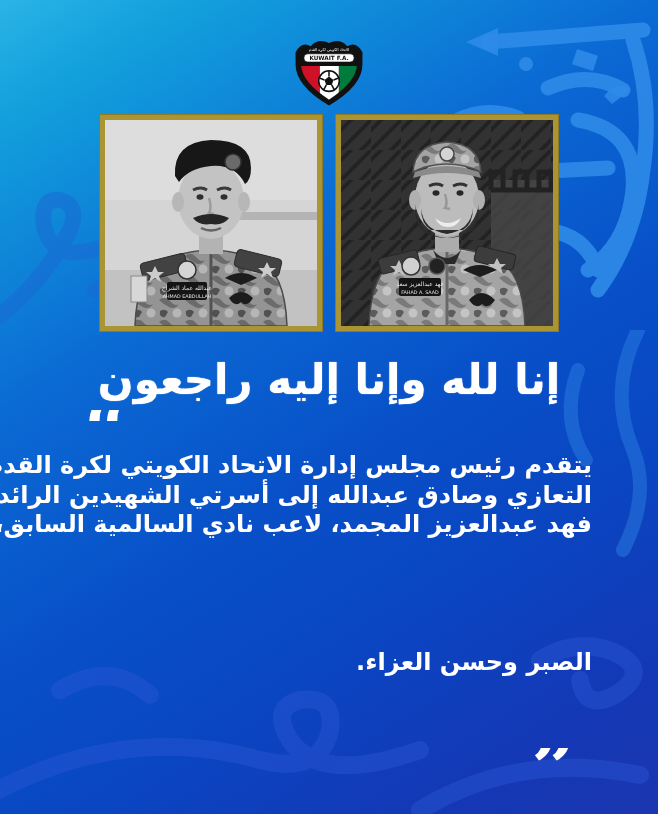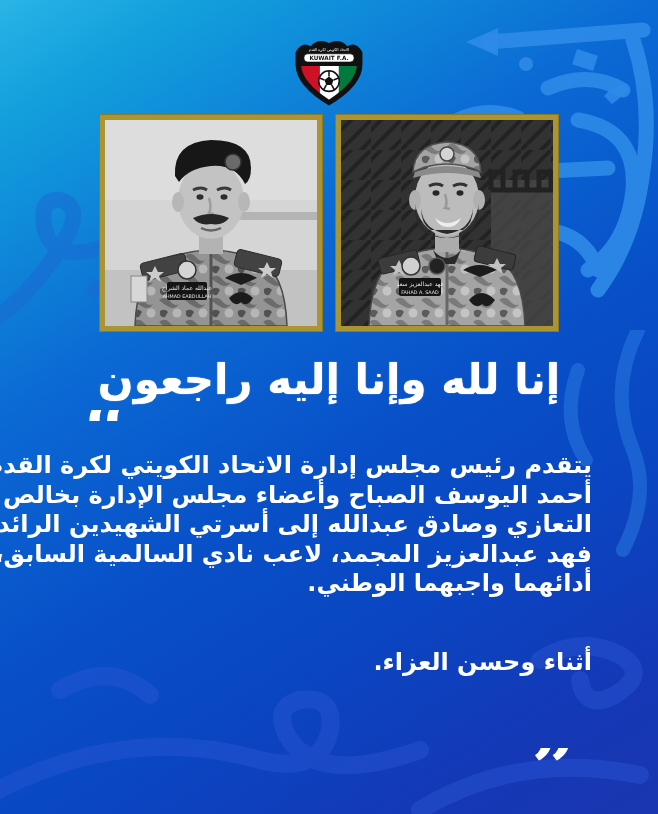--- a/index.html
+++ b/index.html
@@ -229,25 +229,23 @@
       </g>
     </svg>
   </div>
 
   <div class="calligraphy">إنا لله وإنا إليه راجعون</div>
 
   <div class="quote open">“</div>
 
   <div class="condolence p1">
       <div class="text-line">يتقدم رئيس مجلس إدارة الاتحاد الكويتي لكرة القدم الشيخ</div>
-      <div class="text-line">أحمد اليوسف الصباح وأعضاء مجلس الإدارة بخالص</div>
       <div class="text-line">التعازي وصادق عبدالله إلى أسرتي الشهيدين الرائد</div>
       <div class="text-line">فهد عبدالعزيز المجمد، لاعب نادي السالمية السابق،</div>
-      <div class="text-line last">أدائهما واجبهما الوطني.</div>
     </div>
 
   <div class="condolence p2">
-      <div class="text-line last">أثناء وحسن العزاء.</div>
+      <div class="text-line last">الصبر وحسن العزاء.</div>
     </div>
 
   <div class="quote close">”</div>
 
 </div>
 
 </body></html>

